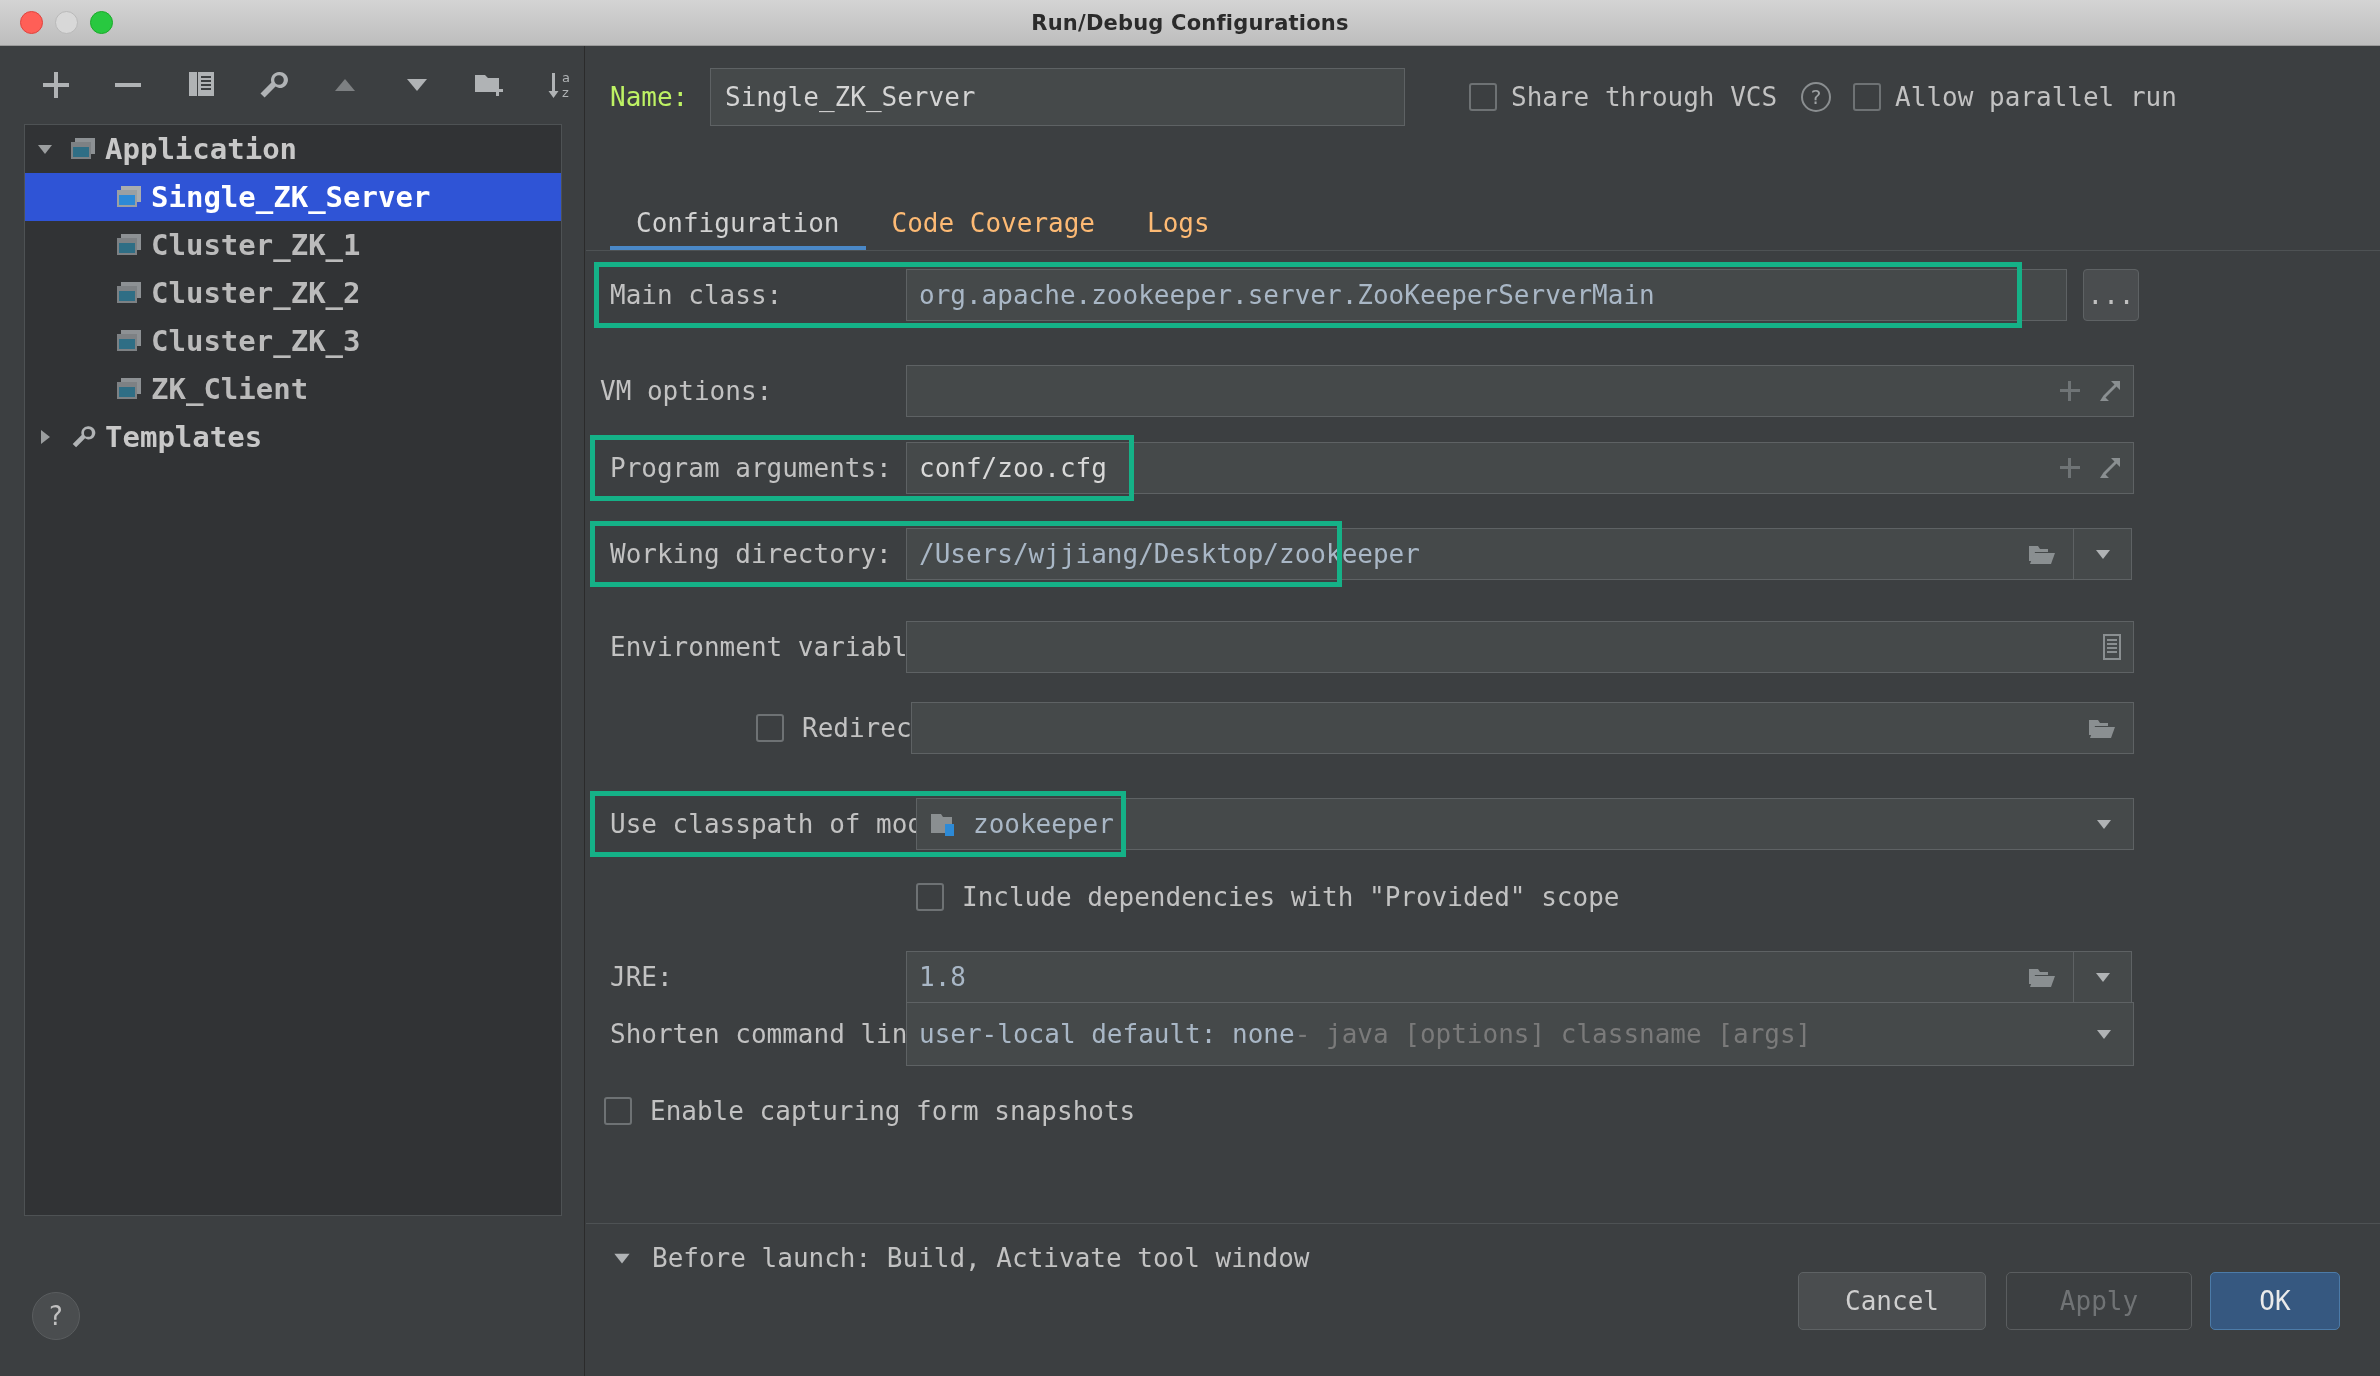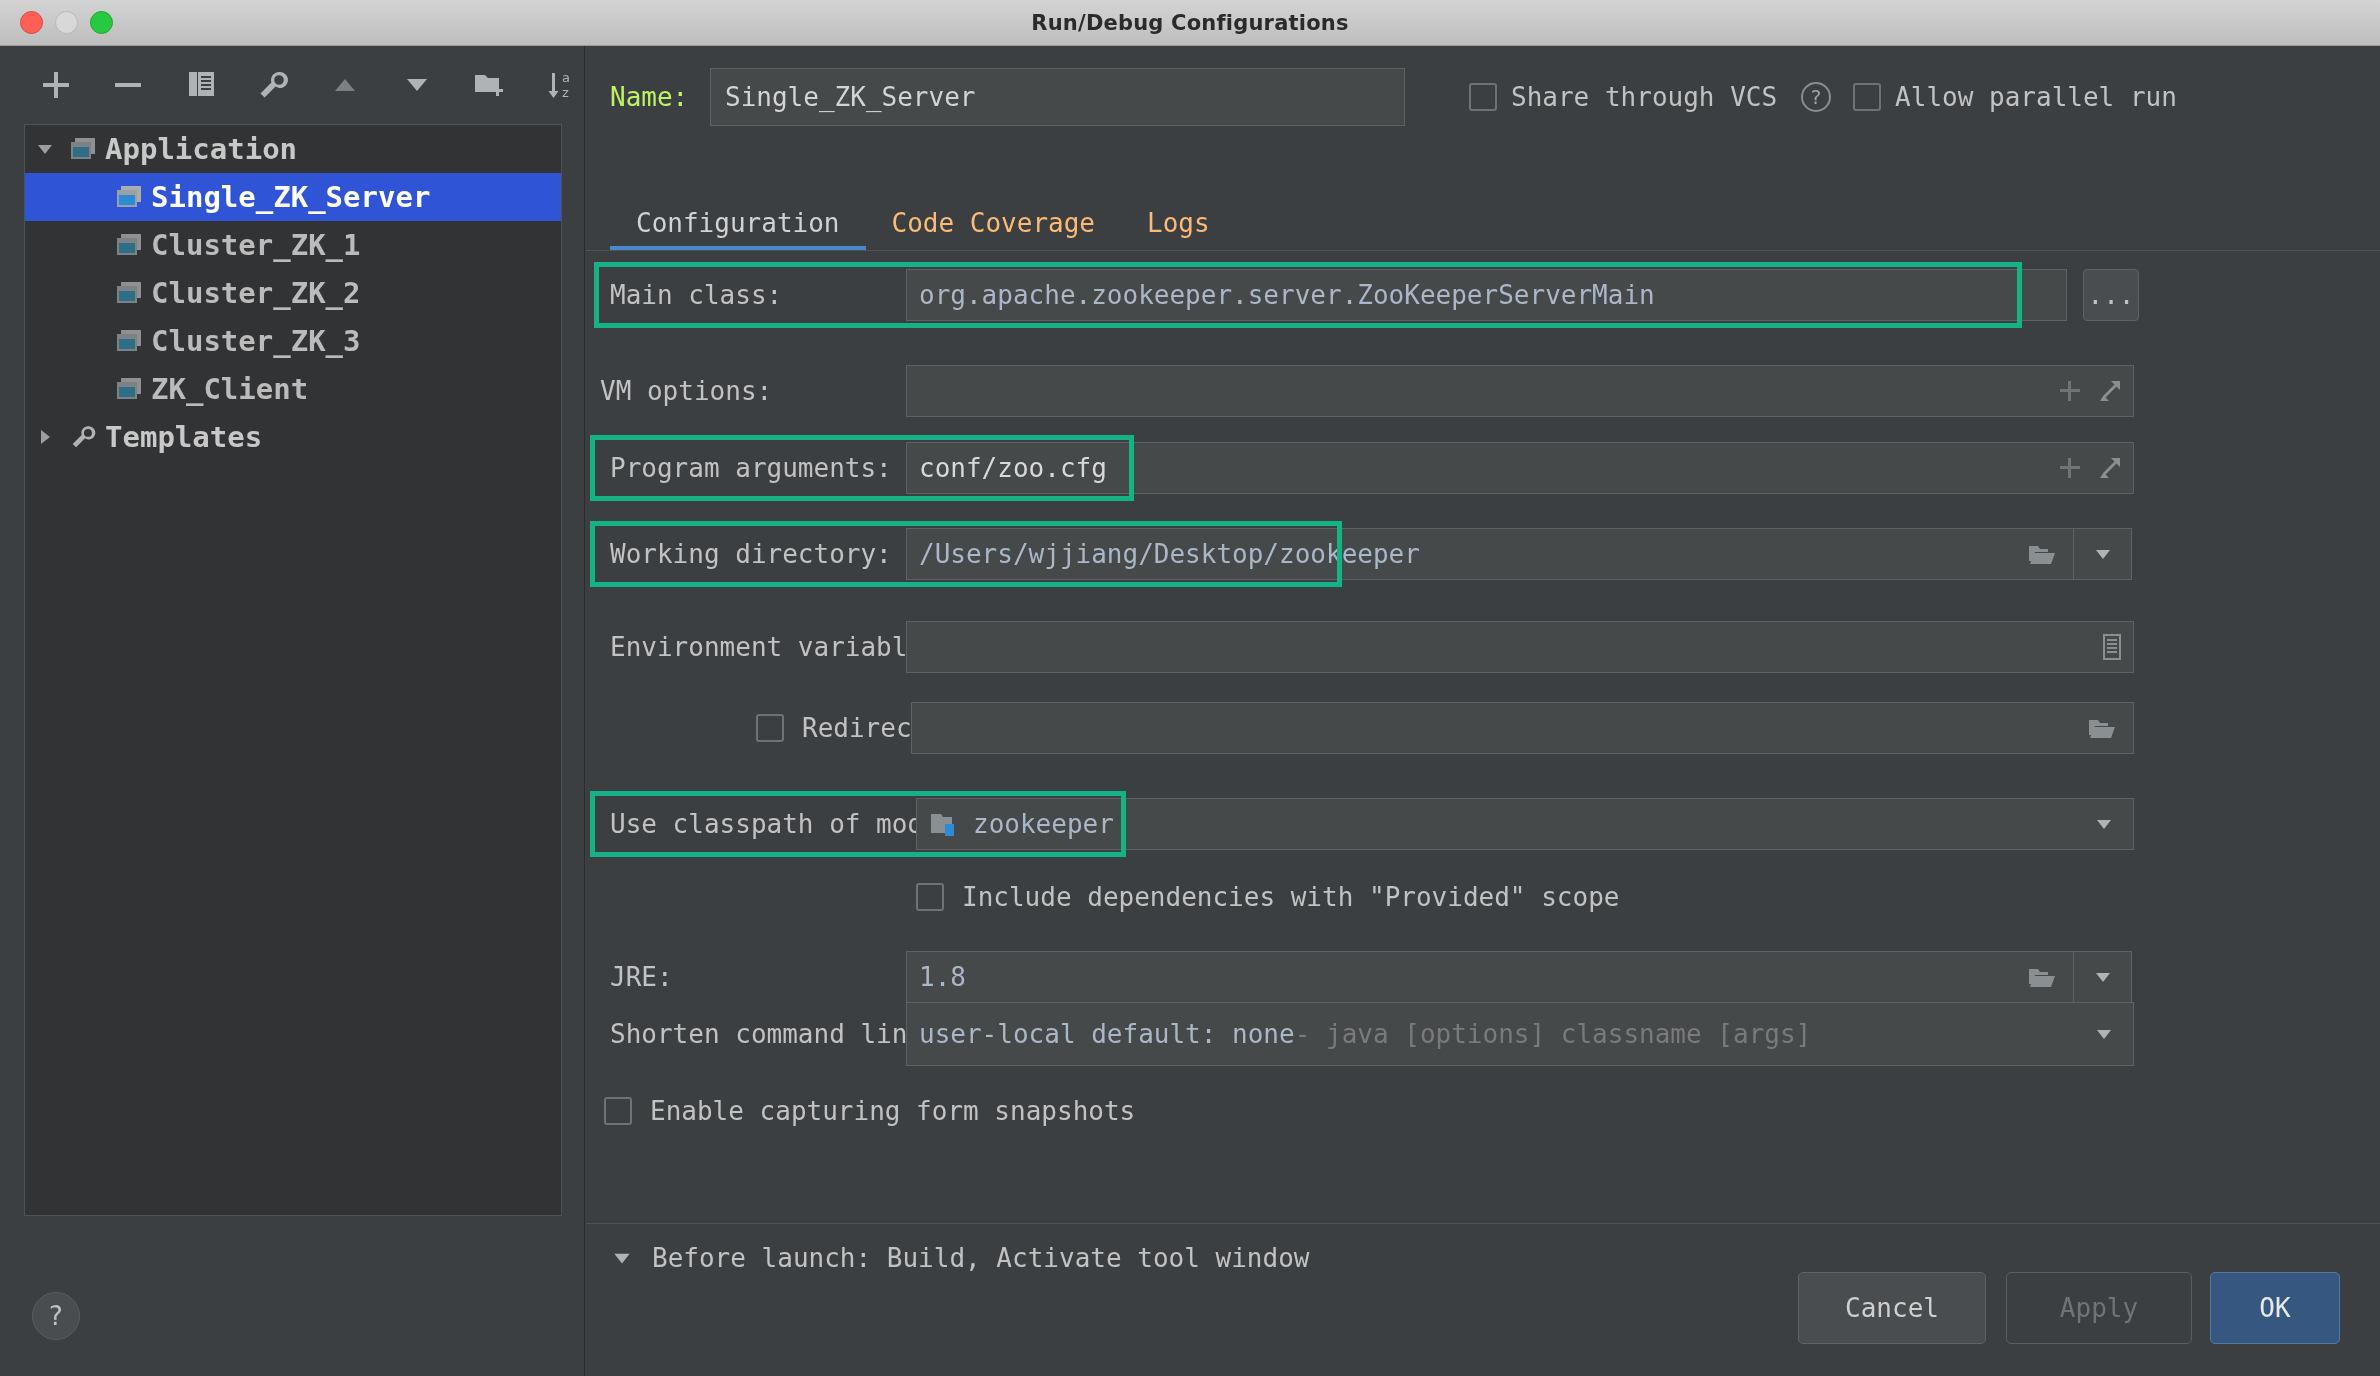--- a/index.html
+++ b/index.html
@@ -197,21 +197,21 @@
     display:flex; align-items:center; gap:18px;
     font-size:26px; color:#c2c2c2;
     font-family:"DejaVu Sans Mono", monospace;
   }
 
   
   #footer {
     position:absolute; left:586px; right:0; bottom:0; height:152px;
   }
   .btn {
-    position:absolute; top:48px; height:72px;
+    position:absolute; top:48px; height:58px;
     border-radius:5px;
     display:flex; align-items:center; justify-content:center;
     font-size:26px; font-family:"DejaVu Sans Mono", monospace;
   }
   #cancel-btn { right:394px; width:188px; background:#4a4d4f; border:1px solid #5e6264; color:#cfcfcf; }
   #apply-btn  { right:188px; width:186px; background:#3c3f41; border:1px solid #5a5d5f; color:#707375; }
   #ok-btn     { right:40px;  width:130px; background:#365880; border:1px solid #4c7ba8; color:#eaeaea; }
 
   svg.ic { display:block; }
 </style>

